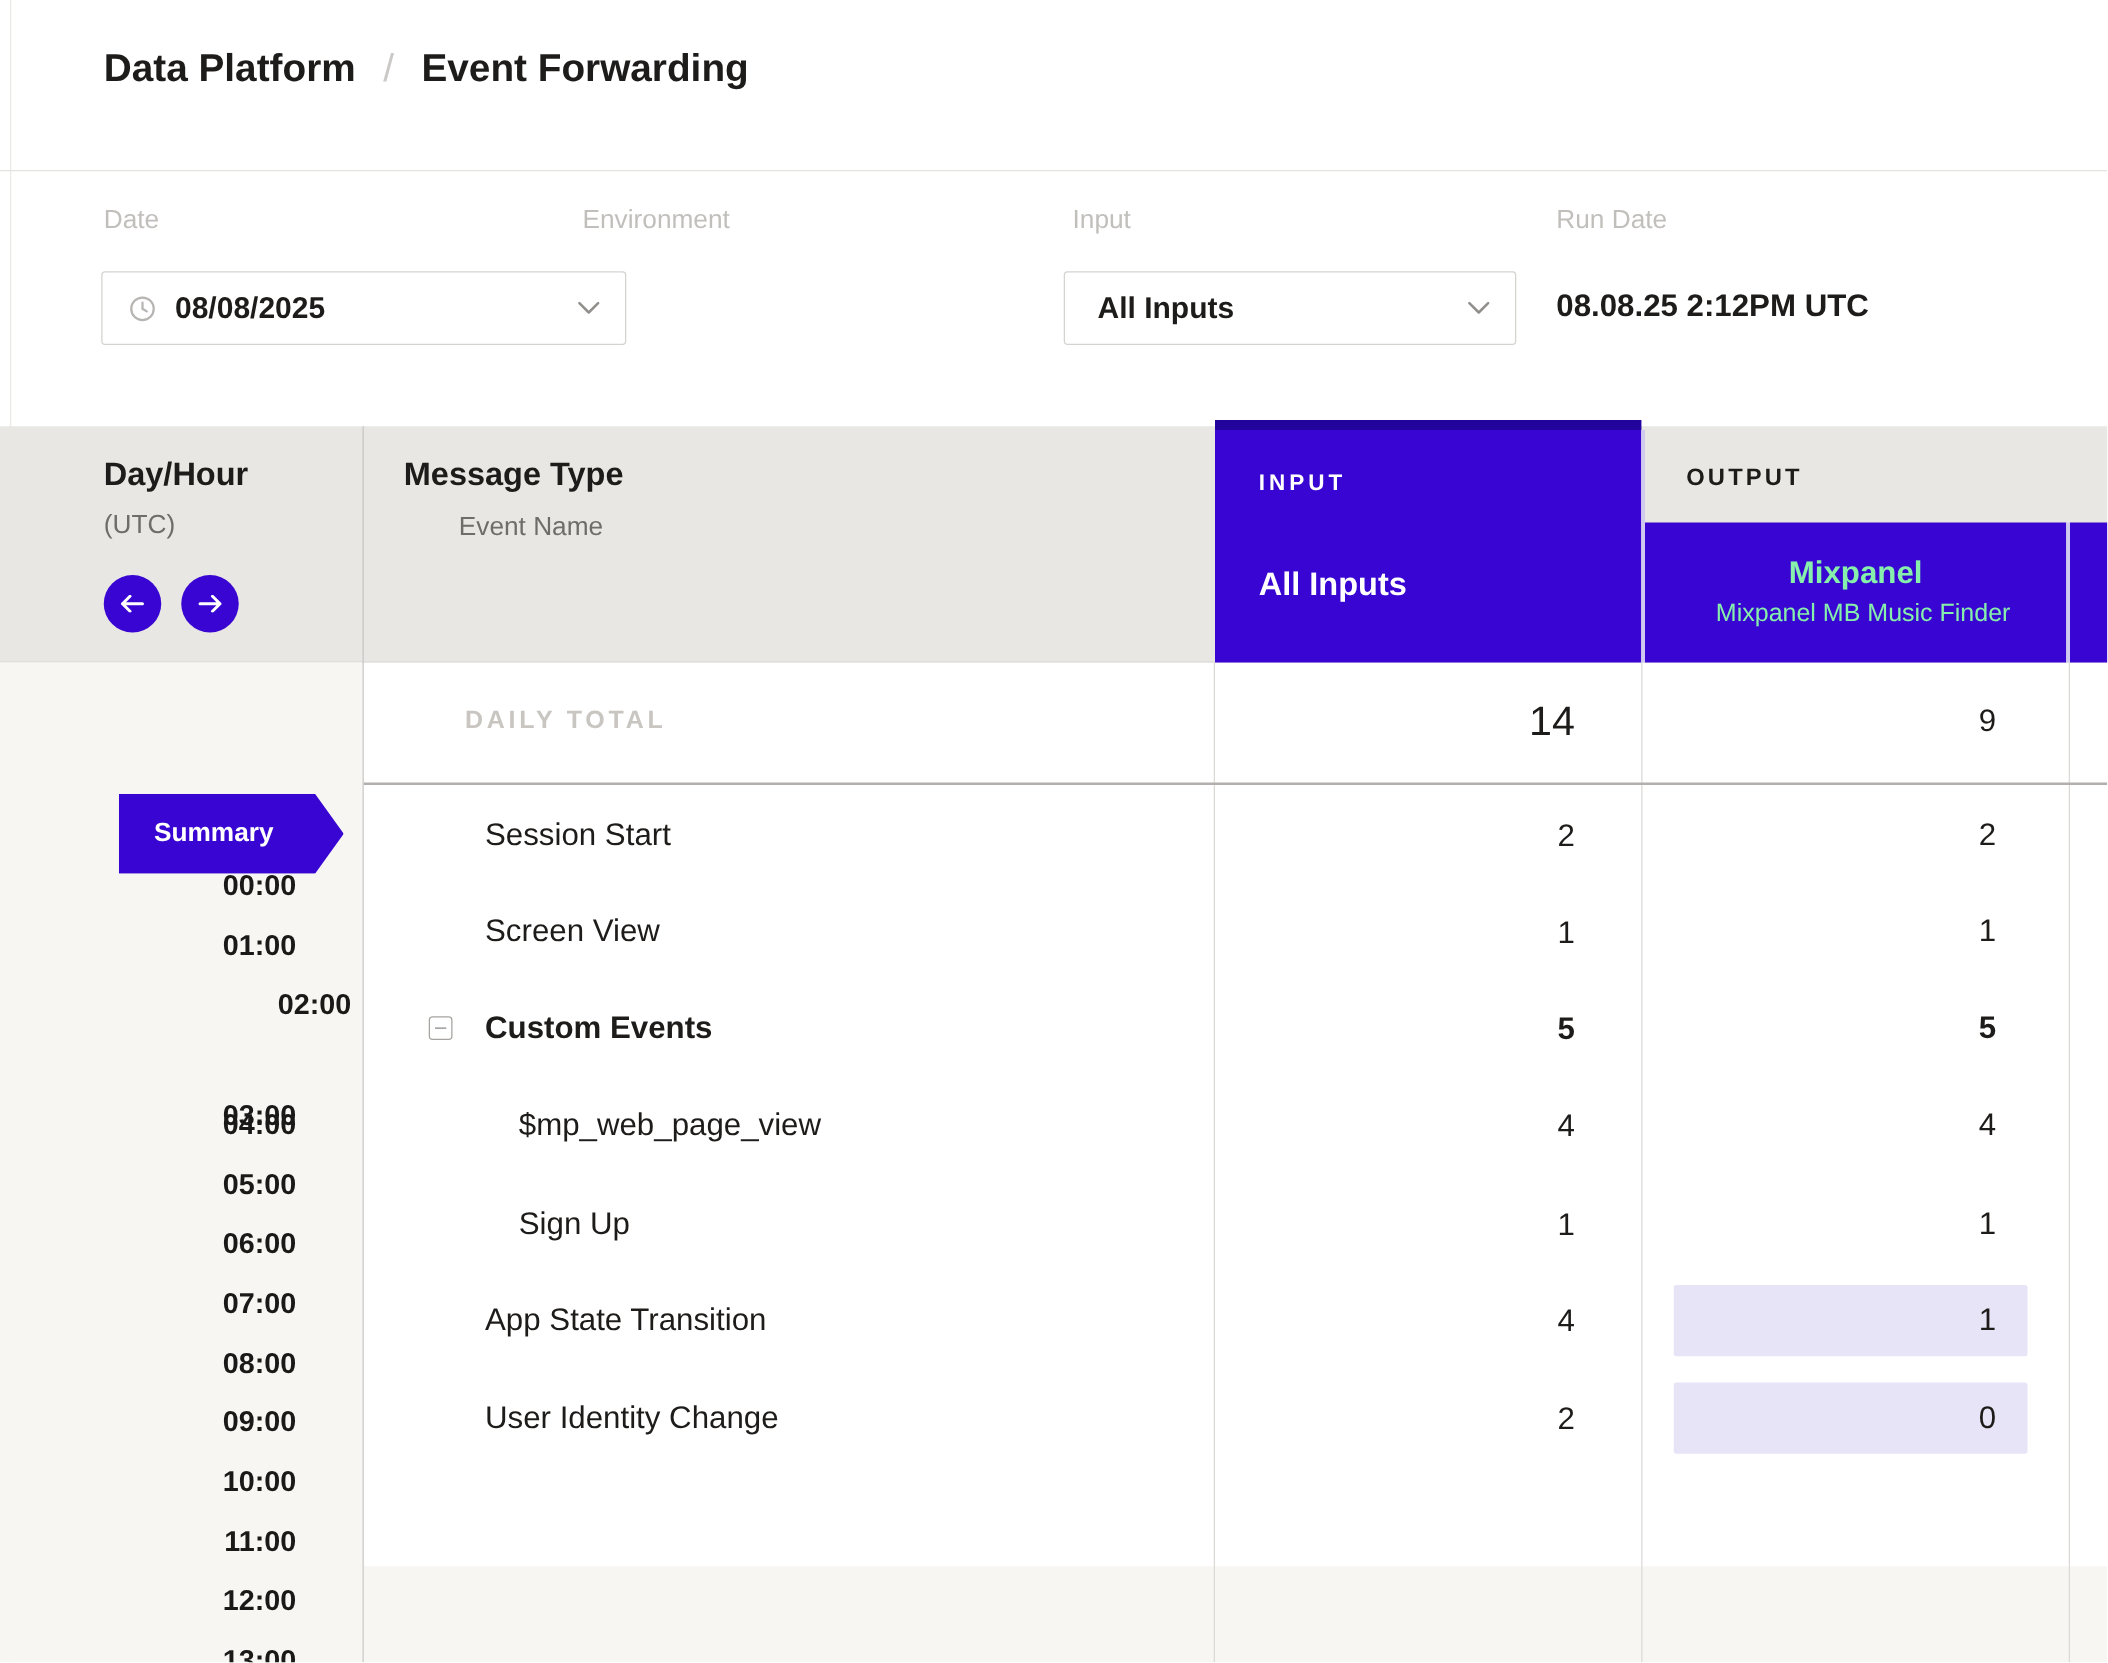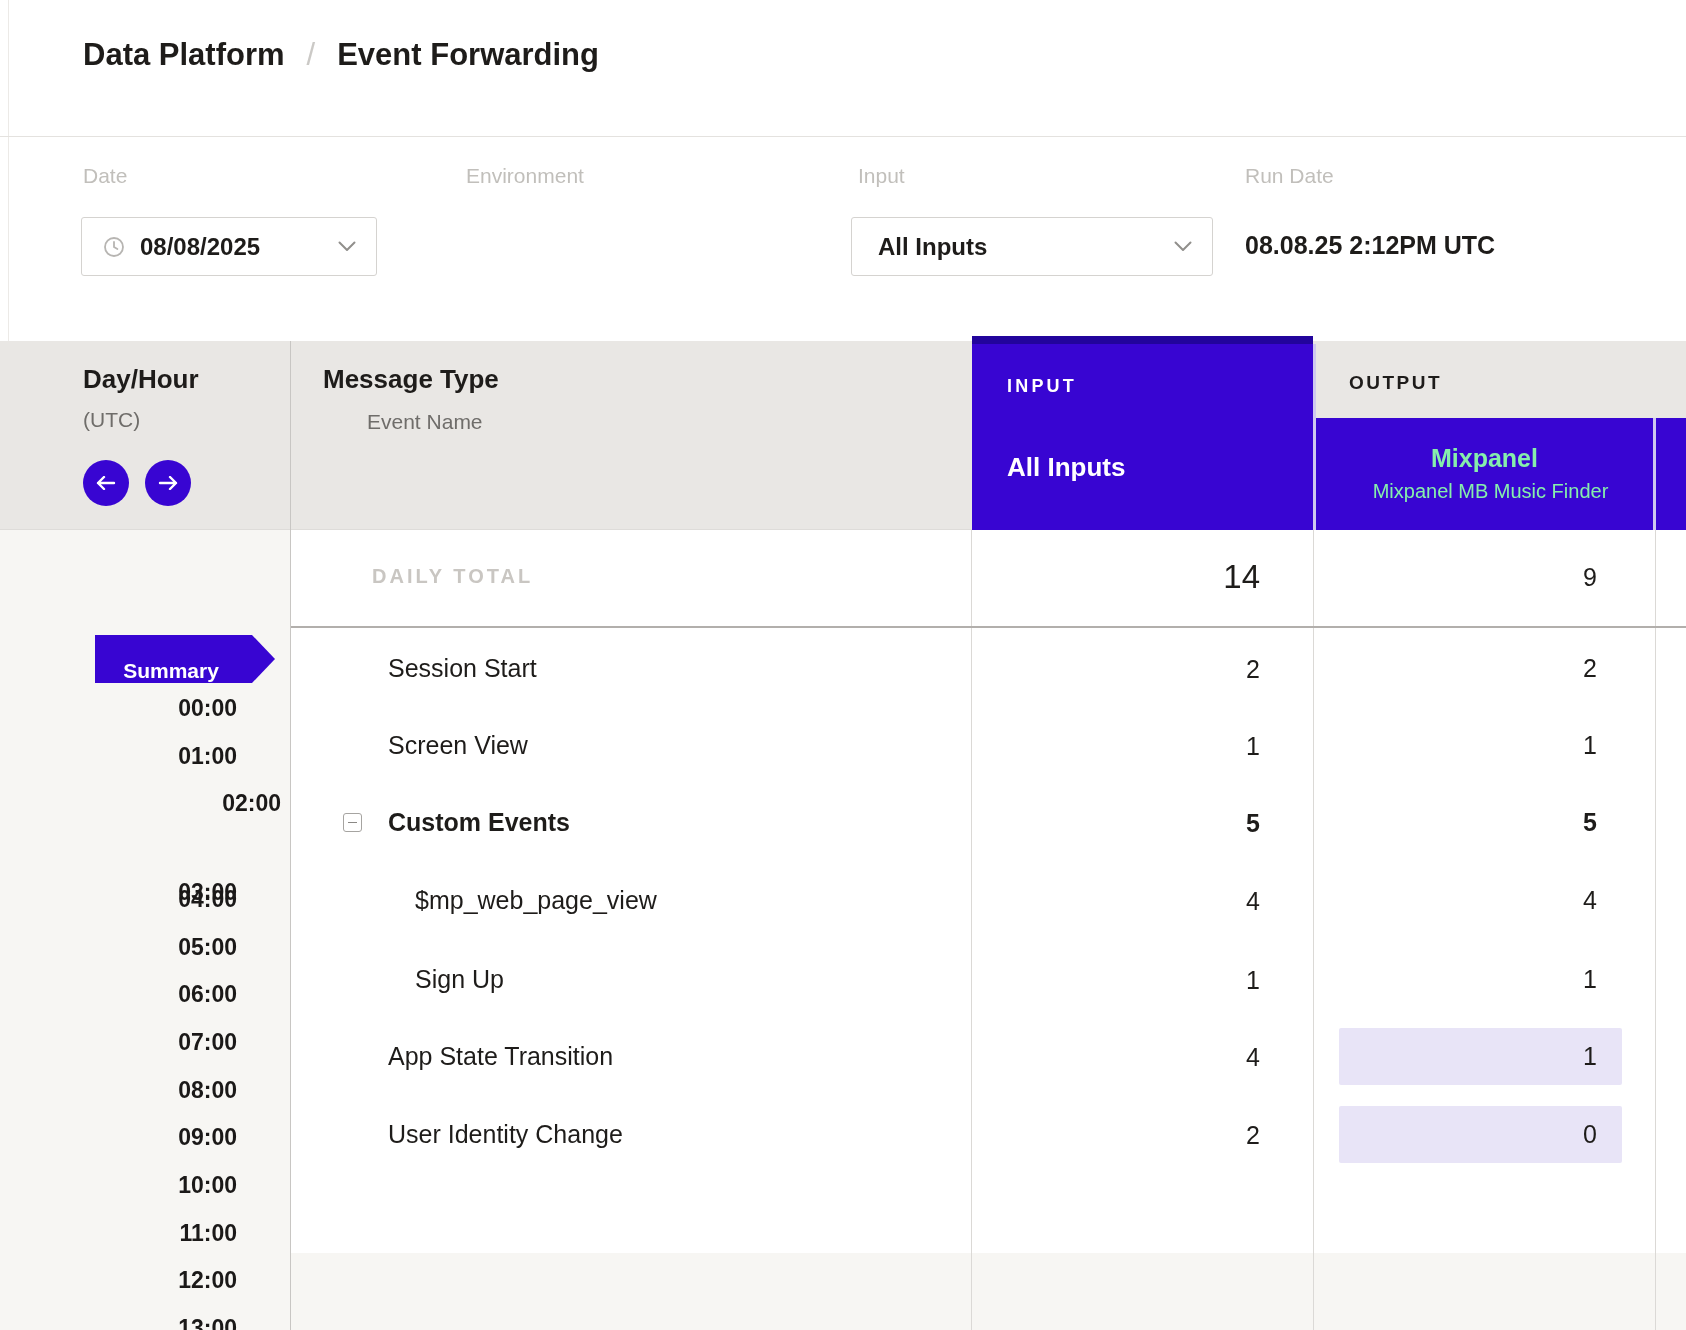--- a/index.html
+++ b/index.html
@@ -92,22 +92,22 @@
   .cell-output{position:absolute;left:1339px;width:283px;height:57px;display:flex;align-items:center;
                justify-content:flex-end;padding-right:25px;box-sizing:border-box;font-size:25px;z-index:2;}
   .cell-output.highlighted{background:var(--highlight-lavender);border-radius:2px;}
   .bold{font-weight:700;}
   .collapse-icon{position:absolute;left:343px;width:19px;height:19px;box-sizing:border-box;
                  border:1.5px solid #a6a4a1;border-radius:3px;display:flex;align-items:center;
                  justify-content:center;z-index:2;cursor:pointer;background:transparent;}
   .collapse-icon::after{content:"";width:9px;height:1.5px;background:#8a8885;}
 
   
-  .summary-badge{position:absolute;left:95px;top:635px;width:180px;height:48px;background:var(--accent-purple);
-                 clip-path:polygon(0 0,157px 0,100% 50%,157px 100%,0 100%);display:flex;align-items:flex-end;
+  .summary-badge{position:absolute;left:95px;top:635px;width:180px;height:64px;background:var(--accent-purple);
+                 clip-path:polygon(0 0,157px 0,100% 50%,157px 100%,0 100%);display:flex;align-items:center;
                  justify-content:center;padding-right:28px;box-sizing:border-box;z-index:2;cursor:pointer;}
   .summary-badge span{color:#fff;font-size:21px;font-weight:700;}
   .hour-slot{position:absolute;left:0;width:237px;height:32px;line-height:32px;text-align:right;
              font-size:23px;font-weight:700;color:#1b1918;z-index:2;cursor:pointer;}
 </style>
 </head>
 <body>
 
 <div class="page">
 
@@ -118,21 +118,21 @@
     <span class="sep">/</span>
     <span>Event Forwarding</span>
   </div>
   <div class="header-divider"></div>
 
   <div class="filter-label" style="left:83px">Date</div>
   <div class="filter-label" style="left:466px">Environment</div>
   <div class="filter-label" style="left:858px">Input</div>
   <div class="filter-label" style="left:1245px">Run Date</div>
 
-  <div class="filter-box" style="left:81px;width:296px;padding-left:20px">
+  <div class="filter-box" style="left:81px;width:420px;padding-left:20px">
     <span style="display:flex;margin-right:14px">
       <svg width="24" height="24" viewBox="0 0 24 24" fill="none">
         <circle cx="12" cy="12" r="9" stroke="#b7b5b2" stroke-width="1.8"></circle>
         <path d="M12 7v5l3.4 2.1" stroke="#b7b5b2" stroke-width="1.8" stroke-linecap="round"></path>
       </svg>
     </span>
     <span class="filter-value">08/08/2025</span>
     <span class="chev">
       <svg width="18" height="11" viewBox="0 0 18 11" fill="none">
         <polyline points="1.5,1.5 9,9 16.5,1.5" stroke="#918f8c" stroke-width="2" stroke-linecap="round" stroke-linejoin="round"></polyline>

